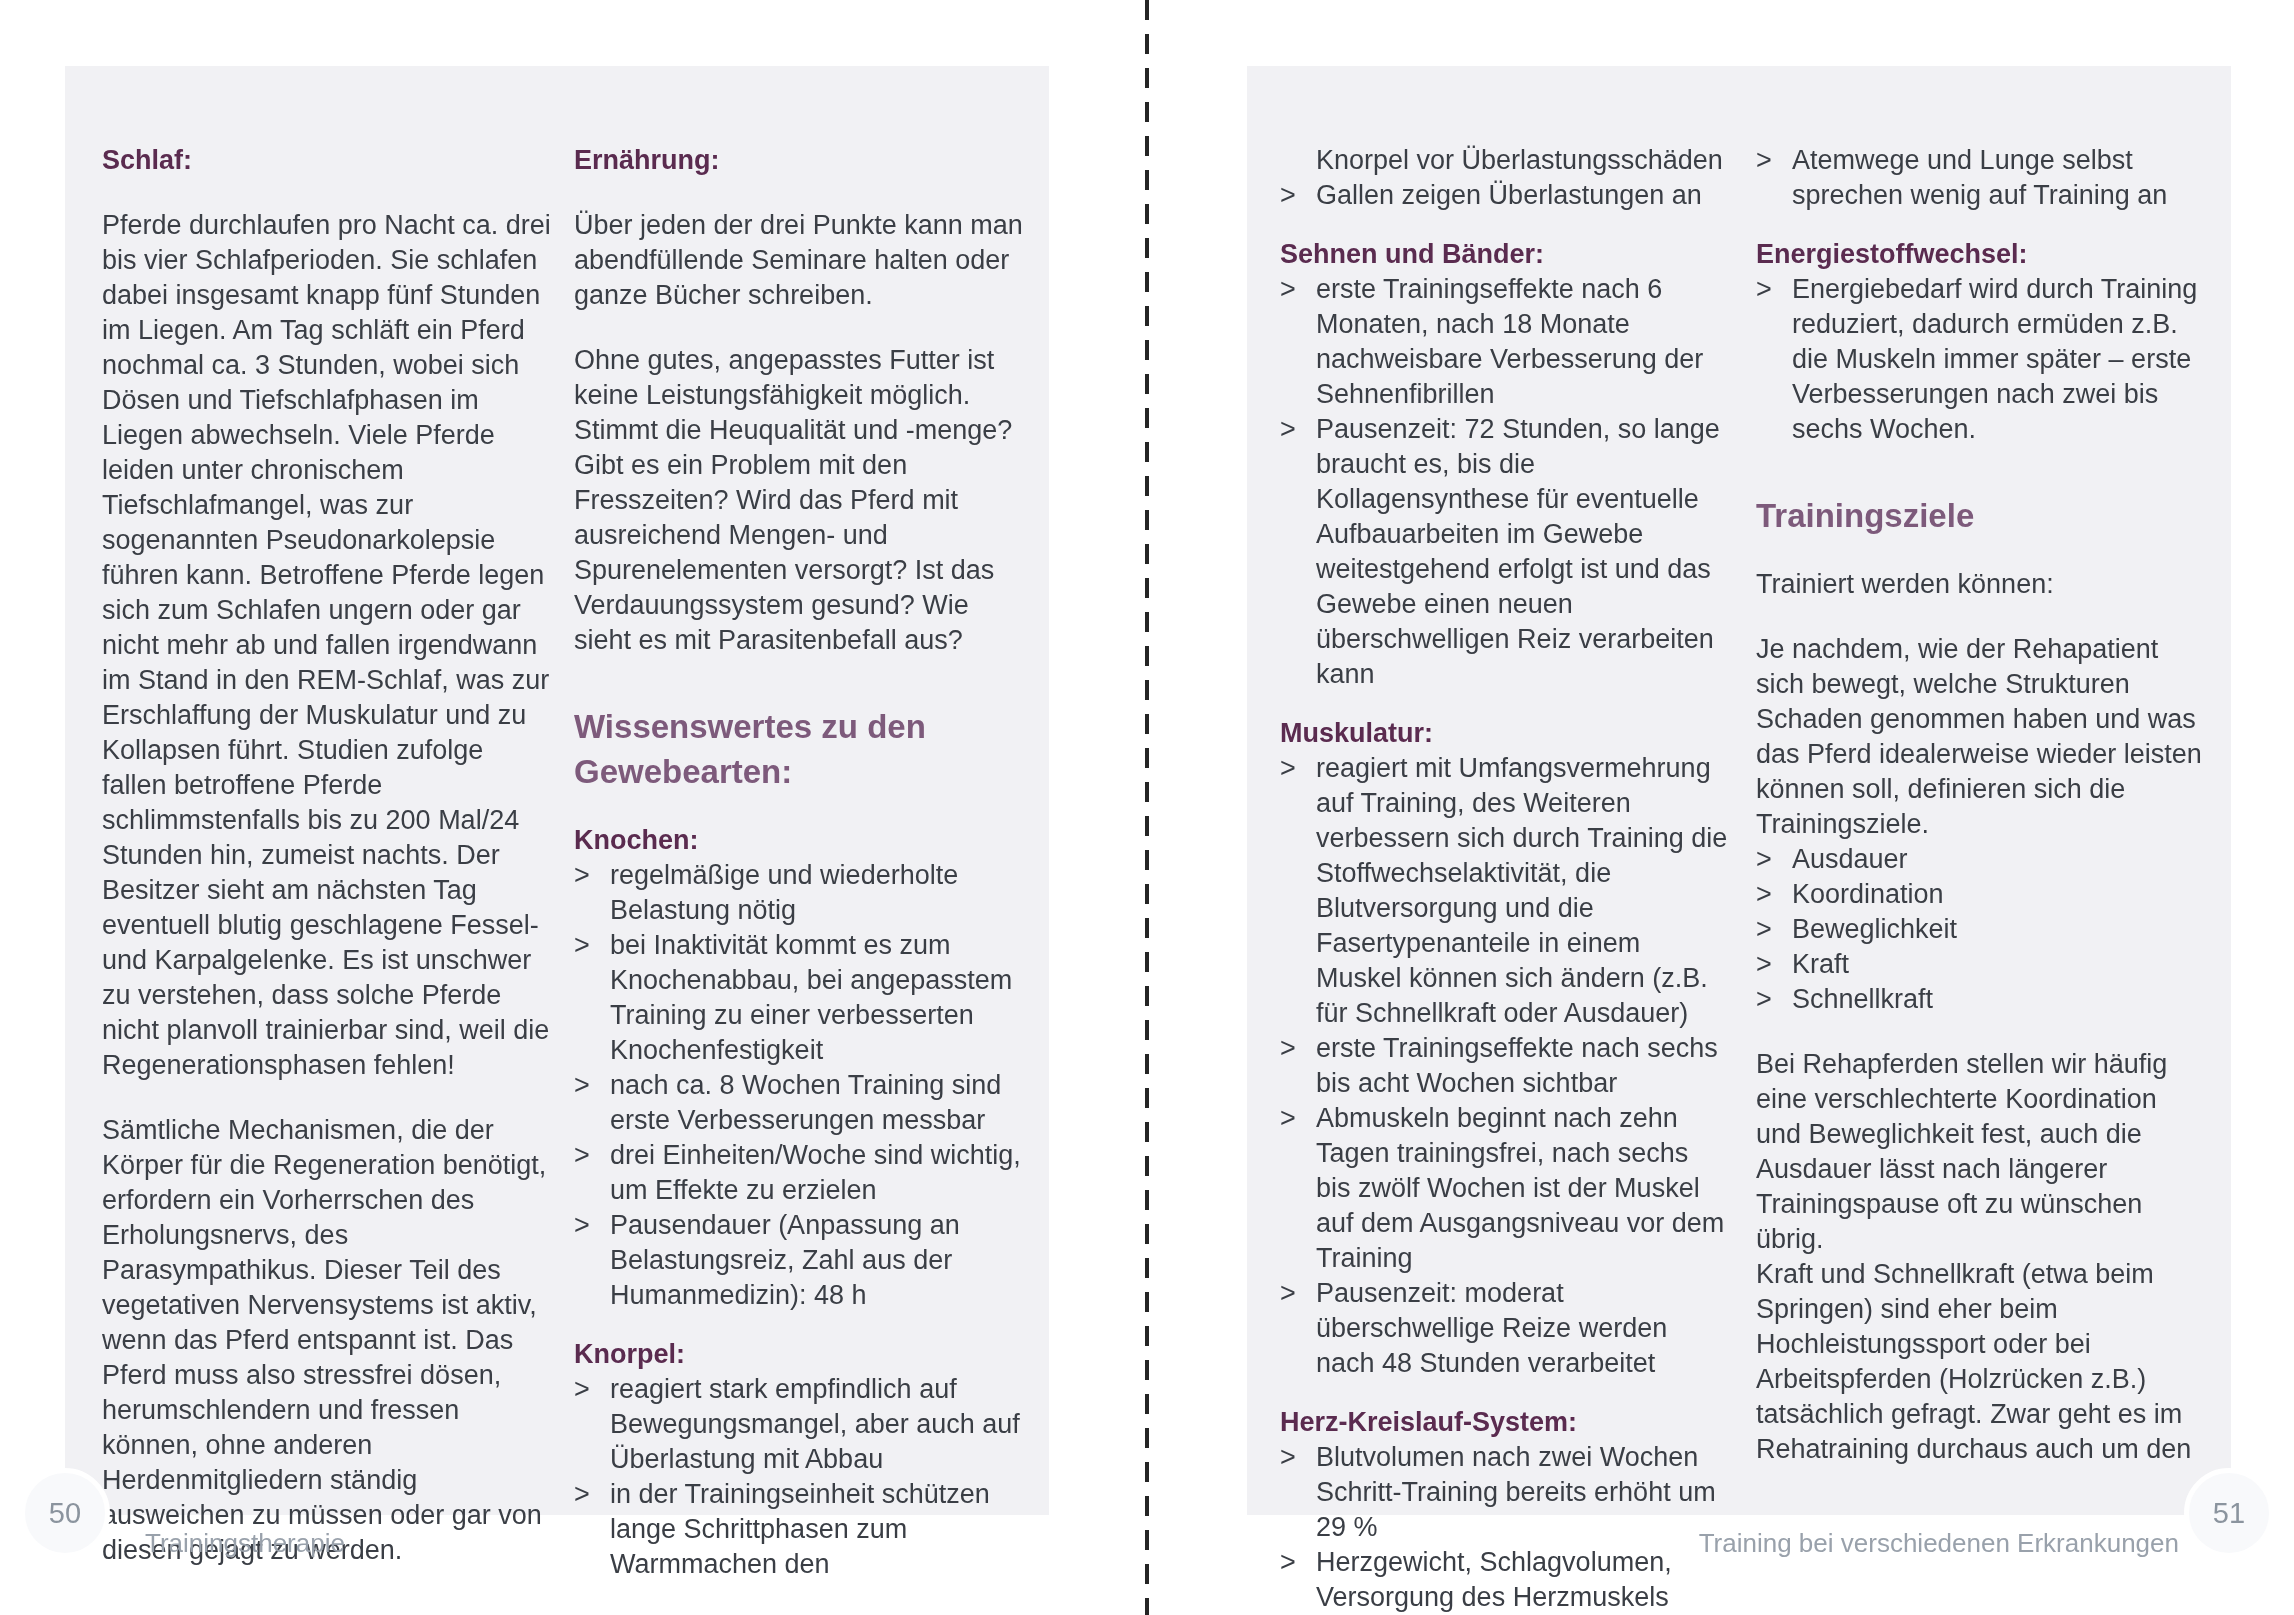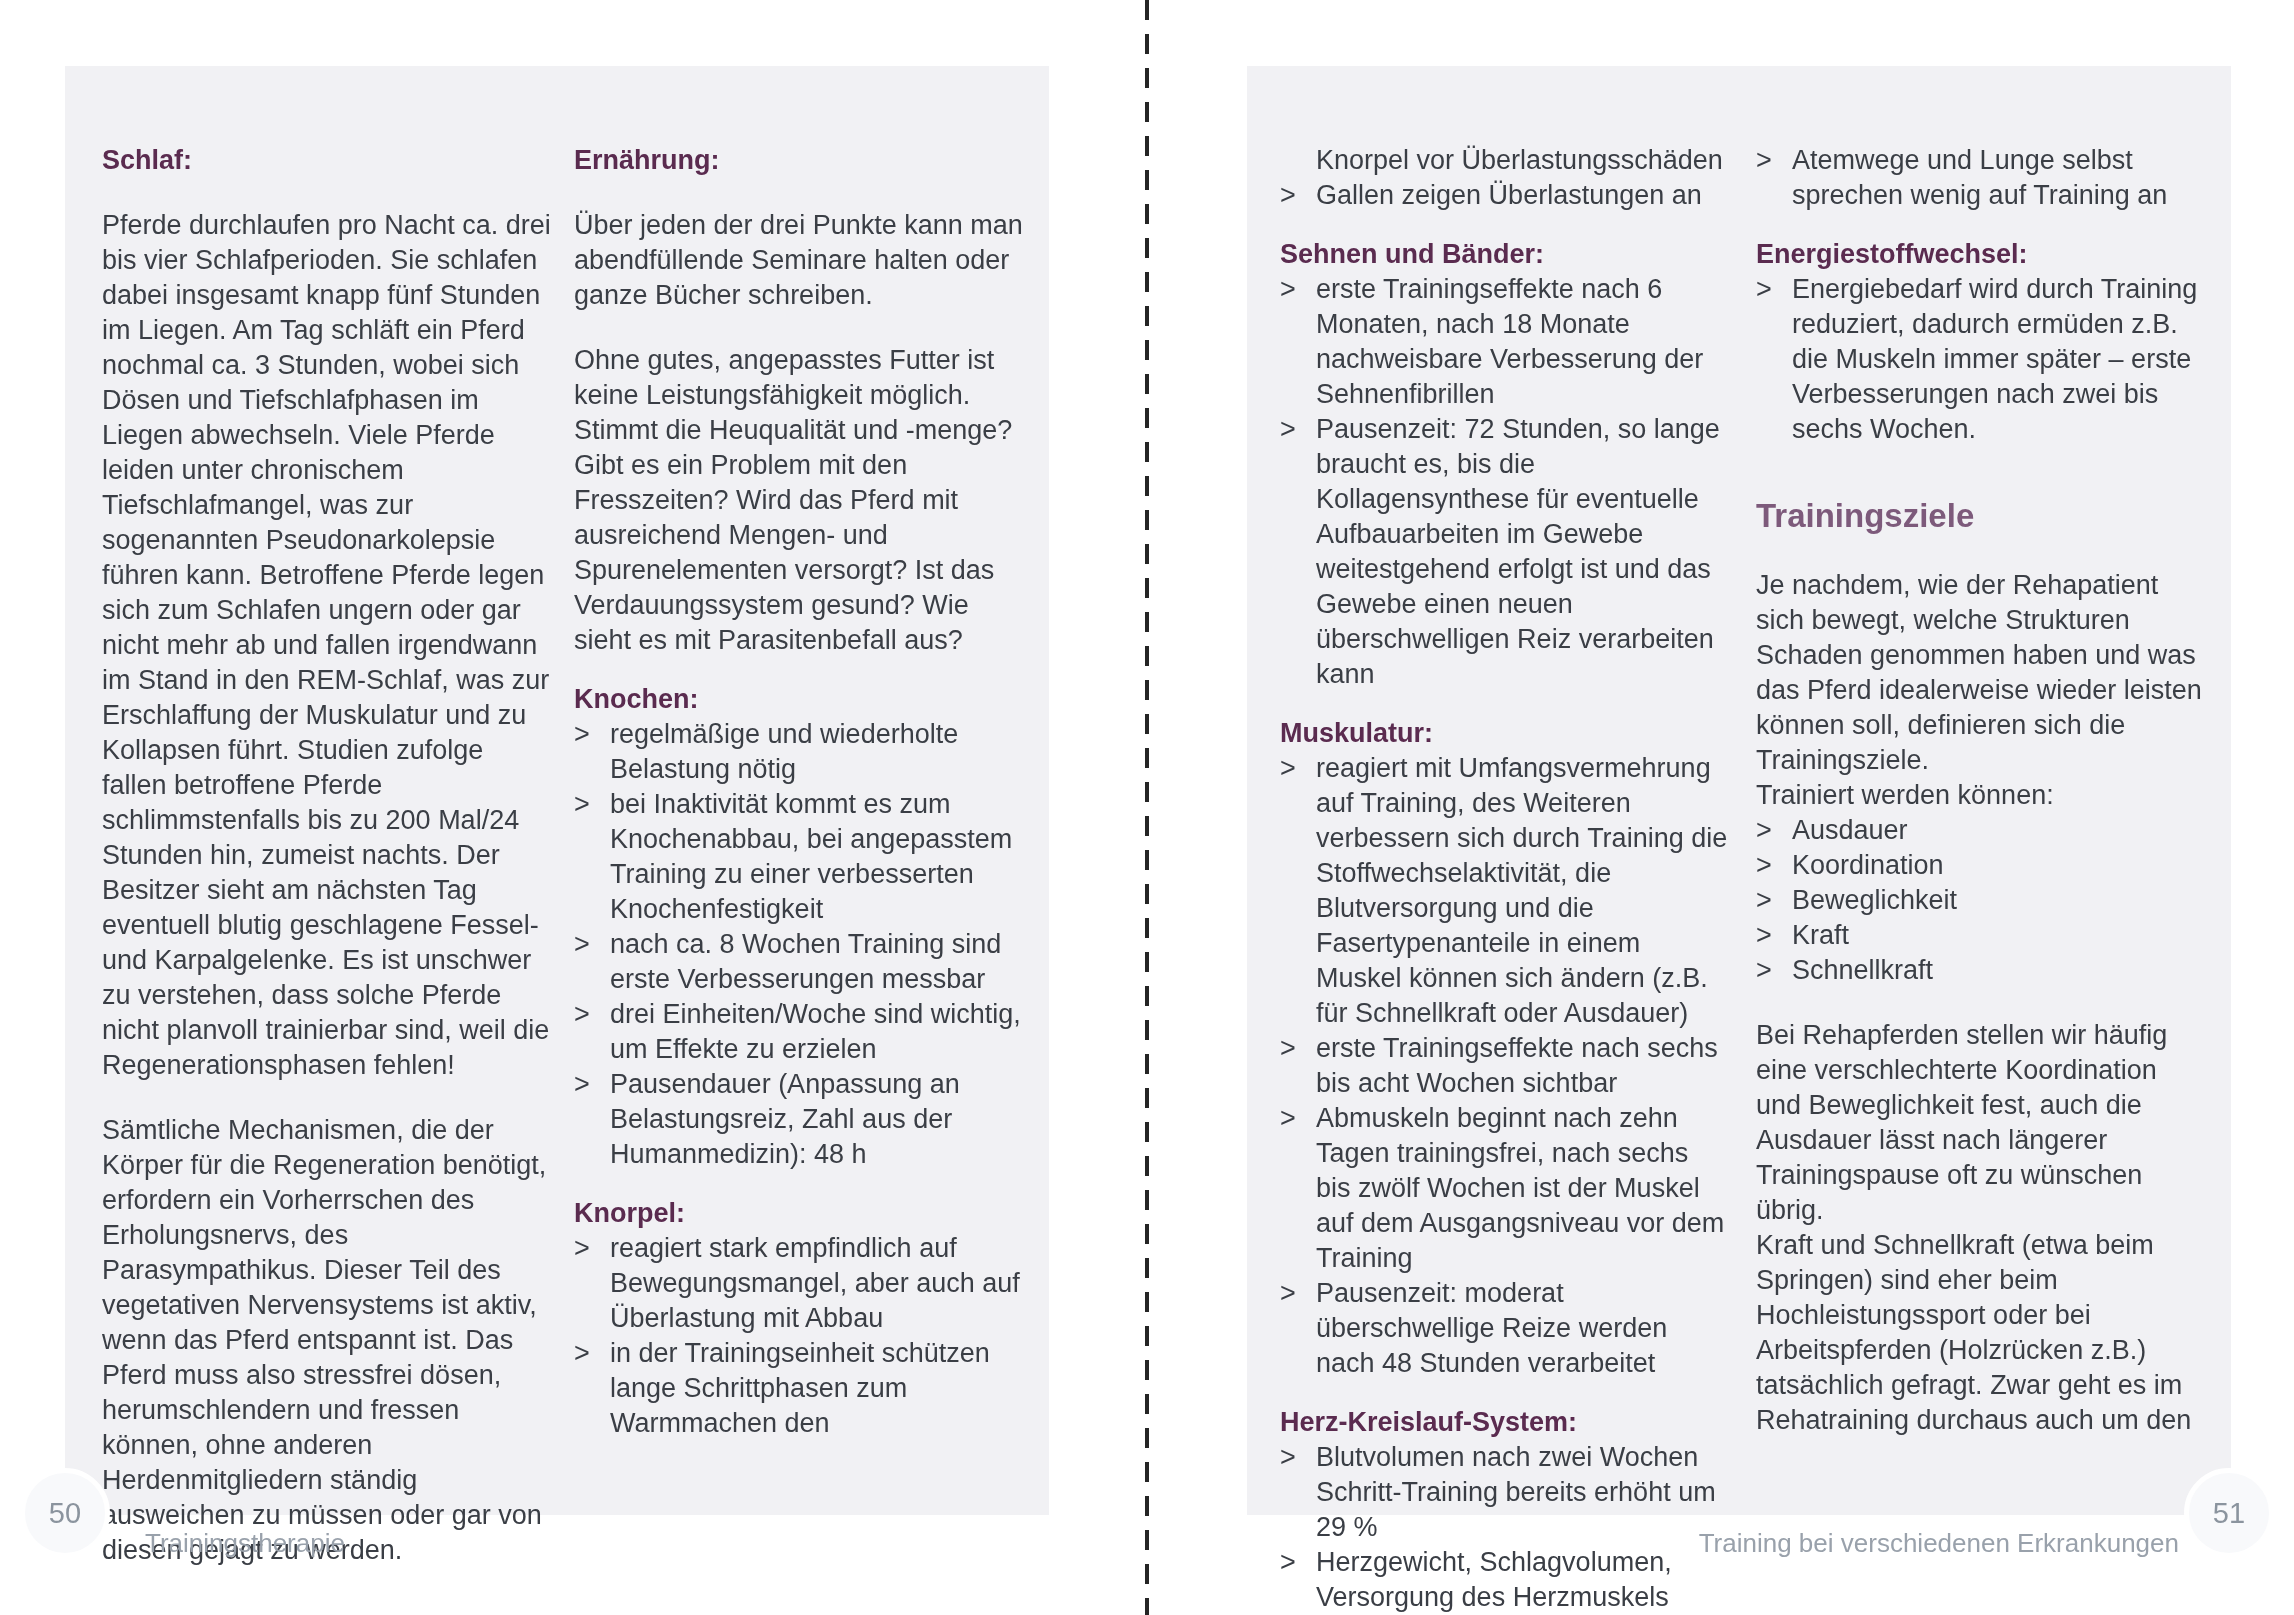--- a/index.html
+++ b/index.html
@@ -52,20 +52,21 @@
   <section class="page left">
     <div class="col c1">
         <div class="h">Schlaf:</div>
         <div class="p">Pferde durchlaufen pro Nacht ca. drei bis vier Schlafperioden. Sie schlafen dabei insgesamt knapp fünf Stunden im Liegen. Am Tag schläft ein Pferd nochmal ca. 3 Stunden, wobei sich Dösen und Tiefschlafphasen im Liegen abwechseln. Viele Pferde leiden unter chronischem Tiefschlafmangel, was zur sogenannten Pseudonarkolepsie führen kann. Betroffene Pferde legen sich zum Schlafen ungern oder gar nicht mehr ab und fallen irgendwann im Stand in den REM-Schlaf, was zur Erschlaffung der Muskulatur und zu Kollapsen führt. Studien zufolge fallen betroffene Pferde schlimmstenfalls bis zu 200 Mal/24 Stunden hin, zumeist nachts. Der Besitzer sieht am nächsten Tag eventuell blutig geschlagene Fessel- und Karpalgelenke. Es ist unschwer zu verstehen, dass solche Pferde nicht planvoll trainierbar sind, weil die Regenerationsphasen fehlen!</div>
         <div class="p">Sämtliche Mechanismen, die der Körper für die Regeneration benötigt, erfordern ein Vorherrschen des Erholungsnervs, des Parasympathikus. Dieser Teil des vegetativen Nervensystems ist aktiv, wenn das Pferd entspannt ist. Das Pferd muss also stressfrei dösen, herumschlendern und fressen können, ohne anderen Herdenmitgliedern ständig ausweichen zu müssen oder gar von diesen gejagt zu werden.</div>
       </div>
     <div class="col c2">
         <div class="h">Ernährung:</div>
         <div class="p">Über jeden der drei Punkte kann man abendfüllende Seminare halten oder ganze Bücher schreiben.</div>
         <div class="p">Ohne gutes, angepasstes Futter ist keine Leistungsfähigkeit möglich. Stimmt die Heuqualität und -menge? Gibt es ein Problem mit den Fresszeiten? Wird das Pferd mit ausreichend Mengen- und Spurenelementen versorgt? Ist das Verdauungssystem gesund? Wie sieht es mit Parasitenbefall aus?</div>
+        <div class="bh">Wissenswertes zu den Gewebearten:</div>
         <div class="h">Knochen:</div>
         <div class="bullets">
           <div class="bi">
             <span class="mark">&gt;</span>
             <span class="txt">regelmäßige und wiederholte Belastung nötig</span>
           </div>
           <div class="bi">
             <span class="mark">&gt;</span>
             <span class="txt">bei Inaktivität kommt es zum Knochenabbau, bei angepasstem Training zu einer verbesserten Knochenfestigkeit</span>
           </div>
@@ -155,22 +156,22 @@
           </div>
         </div>
         <div class="h">Energiestoffwechsel:</div>
         <div class="bullets">
           <div class="bi">
             <span class="mark">&gt;</span>
             <span class="txt">Energiebedarf wird durch Training reduziert, dadurch ermüden z.B. die Muskeln immer später – erste Verbesserungen nach zwei bis sechs Wochen.</span>
           </div>
         </div>
         <div class="bh">Trainingsziele</div>
+        <div class="p tight">Trainiert werden können:</div>
         <div class="p">Je nachdem, wie der Rehapatient sich bewegt, welche Strukturen Schaden genommen haben und was das Pferd idealerweise wieder leisten können soll, definieren sich die Trainingsziele.</div>
-        <div class="p tight">Trainiert werden können:</div>
         <div class="bullets">
           <div class="bi">
             <span class="mark">&gt;</span>
             <span class="txt">Ausdauer</span>
           </div>
           <div class="bi">
             <span class="mark">&gt;</span>
             <span class="txt">Koordination</span>
           </div>
           <div class="bi">

